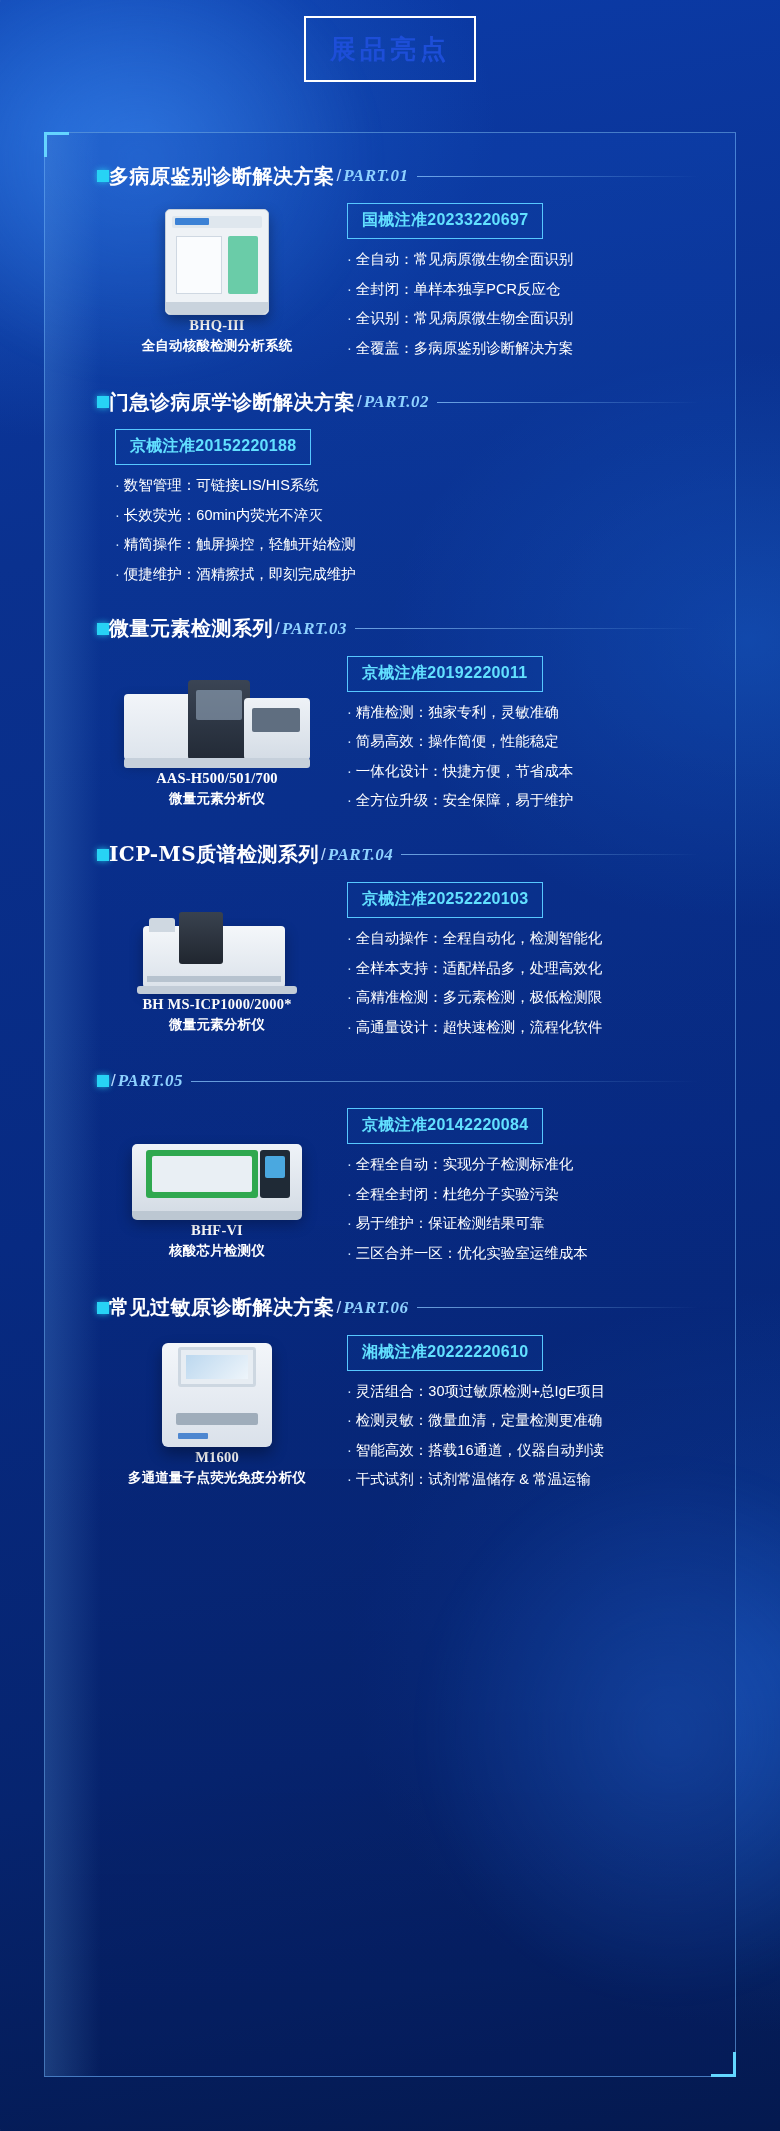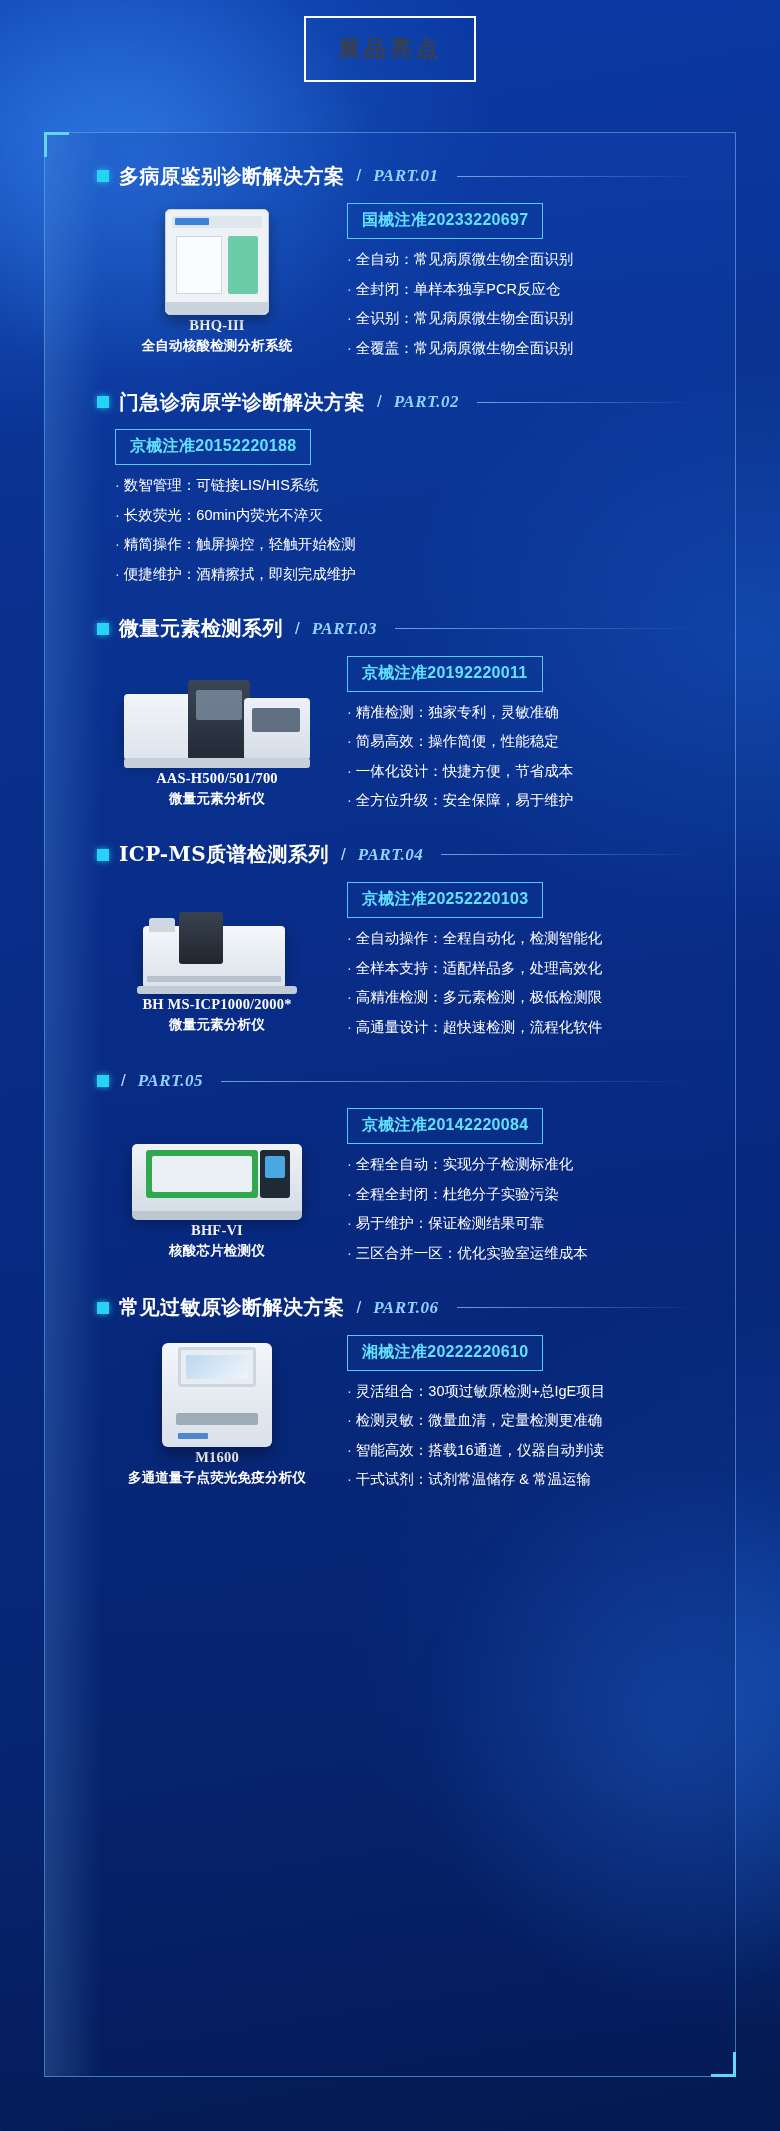--- a/index.html
+++ b/index.html
@@ -37,22 +37,22 @@
   
   .title-wrap {
     position: relative;
     margin: 16px auto 0;
     width: 172px;
     height: 66px;
     border: 2px solid #ffffff;
     display: flex; align-items: center; justify-content: center;
   }
   .title-wrap .t-text {
-    color: #404040;
-    font-size: 22px;
+    color: #1d4ed8;
+    font-size: 26px;
     letter-spacing: 4px;
     font-weight: 700;
     font-family: "DejaVu Serif", "Liberation Serif", serif;
     text-align: center;
   }
 
   
   .card {
     position: relative;
     margin: 50px auto 0;
@@ -64,21 +64,21 @@
   }
   .card::before, .card::after {
     content: ""; position: absolute; width: 22px; height: 22px; pointer-events: none;
   }
   .card::before { left: -1px; top: -1px; border-left: 3px solid #63d7ff; border-top: 3px solid #63d7ff; }
   .card::after  { right: -1px; bottom: -1px; border-right: 3px solid #63d7ff; border-bottom: 3px solid #63d7ff; }
 
   
   .section { margin-bottom: 18px; }
   .sec-head {
-    display: flex; align-items: center; gap: 10px;
+    display: flex; align-items: center; 
     padding-left: 26px;
     height: 34px;
     position: relative;
   }
   .sq {
     width: 12px; height: 12px; background: #27d3f5; flex: none;
     box-shadow: 0 0 6px rgba(39,211,245,.8);
   }
   .sec-title {
     color: #ffffff; font-size: 20px; font-weight: 700; letter-spacing: .5px;
@@ -239,21 +239,21 @@
           <div class="bullet">
               <span class="dot">·</span>
               <span>全封闭：单样本独享PCR反应仓</span>
             </div>
           <div class="bullet">
               <span class="dot">·</span>
               <span>全识别：常见病原微生物全面识别</span>
             </div>
           <div class="bullet">
               <span class="dot">·</span>
-              <span>全覆盖：常见病原微生物全面识别</span>
+              <span>全覆盖：多病原鉴别诊断解决方案</span>
             </div>
         </div>
       </div>
     </div>
   </div>
 
   <div class="section">
     <div class="sec-head">
       <span class="sq"></span>
       <span class="sec-title">门急诊病原学诊断解决方案</span>

